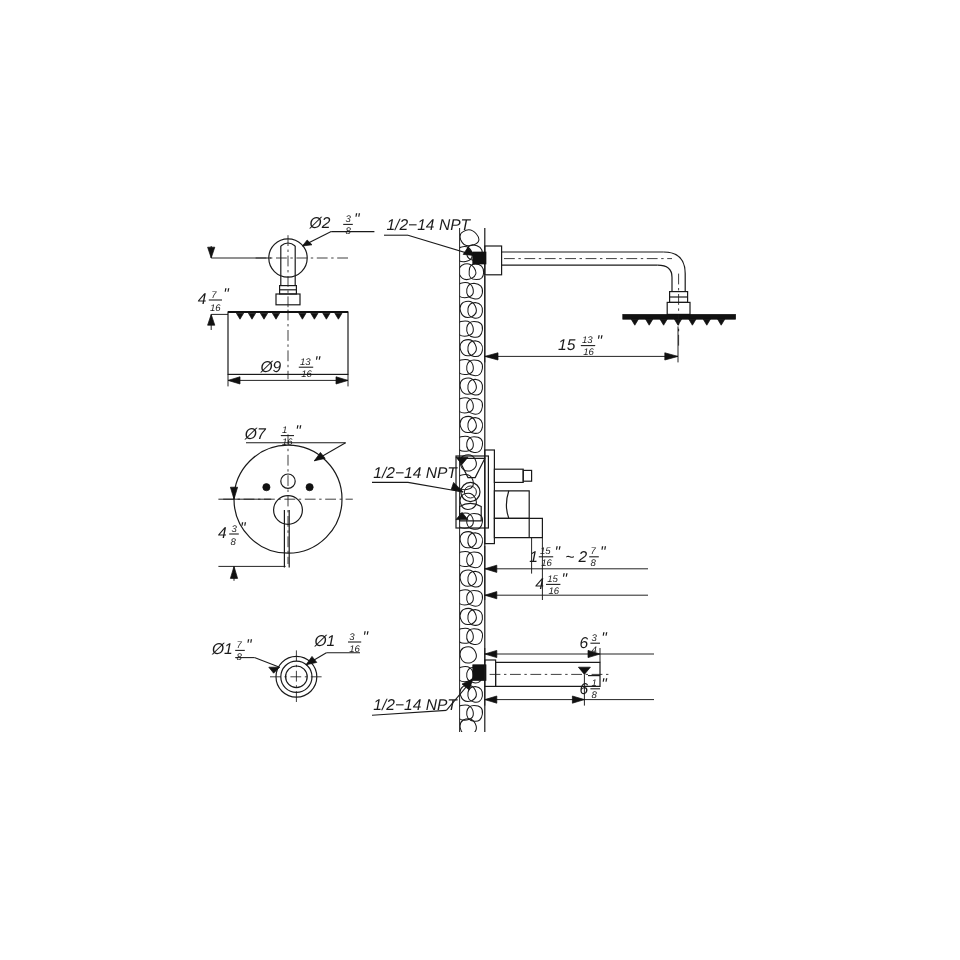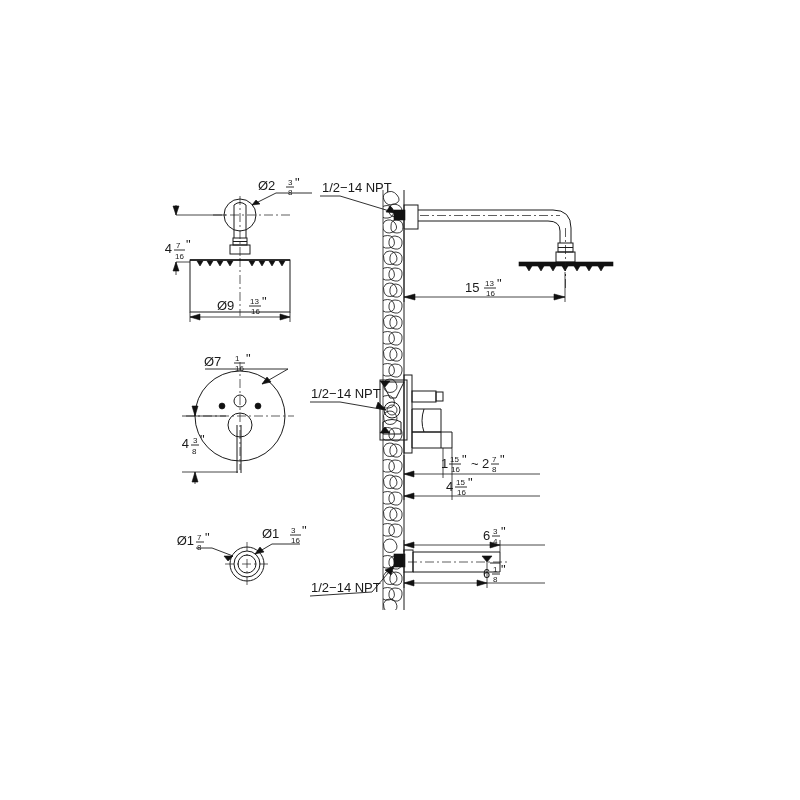--- a/index.html
+++ b/index.html
@@ -1,17 +1,17 @@
 <!DOCTYPE html>
 <html><head>
 <meta charset="utf-8">
 <style>
   html,body{margin:0;padding:0;background:#ffffff;}
   body{width:800px;height:800px;font-family:"Liberation Sans",sans-serif;}
-  #stage{position:relative;width:800px;height:800px;overflow:hidden;background:#fff;}
+  #stage{position:relative;width:800px;height:800px;overflow:hidden;background:#fff;font-style:italic;}
   svg{display:block;}
   .ln{stroke:#1a1a1a;fill:none;stroke-width:1;}
   .ln-thin{stroke:#1a1a1a;fill:none;stroke-width:0.8;}
   .ln-thick{stroke:#111;fill:none;stroke-width:1.6;}
   .ctr{stroke:#1a1a1a;fill:none;stroke-width:0.7;stroke-dasharray:9 3 2 3;}
   .dim{stroke:#1a1a1a;fill:none;stroke-width:0.8;}
   .fillblk{fill:#111;stroke:#111;stroke-width:0.6;}
   .txt{font-family:"Liberation Sans",sans-serif;font-size:13px;fill:#1a1a1a;}
   .frac{font-family:"Liberation Sans",sans-serif;font-size:8px;fill:#1a1a1a;}
   .fracline{stroke:#1a1a1a;stroke-width:0.9;}

